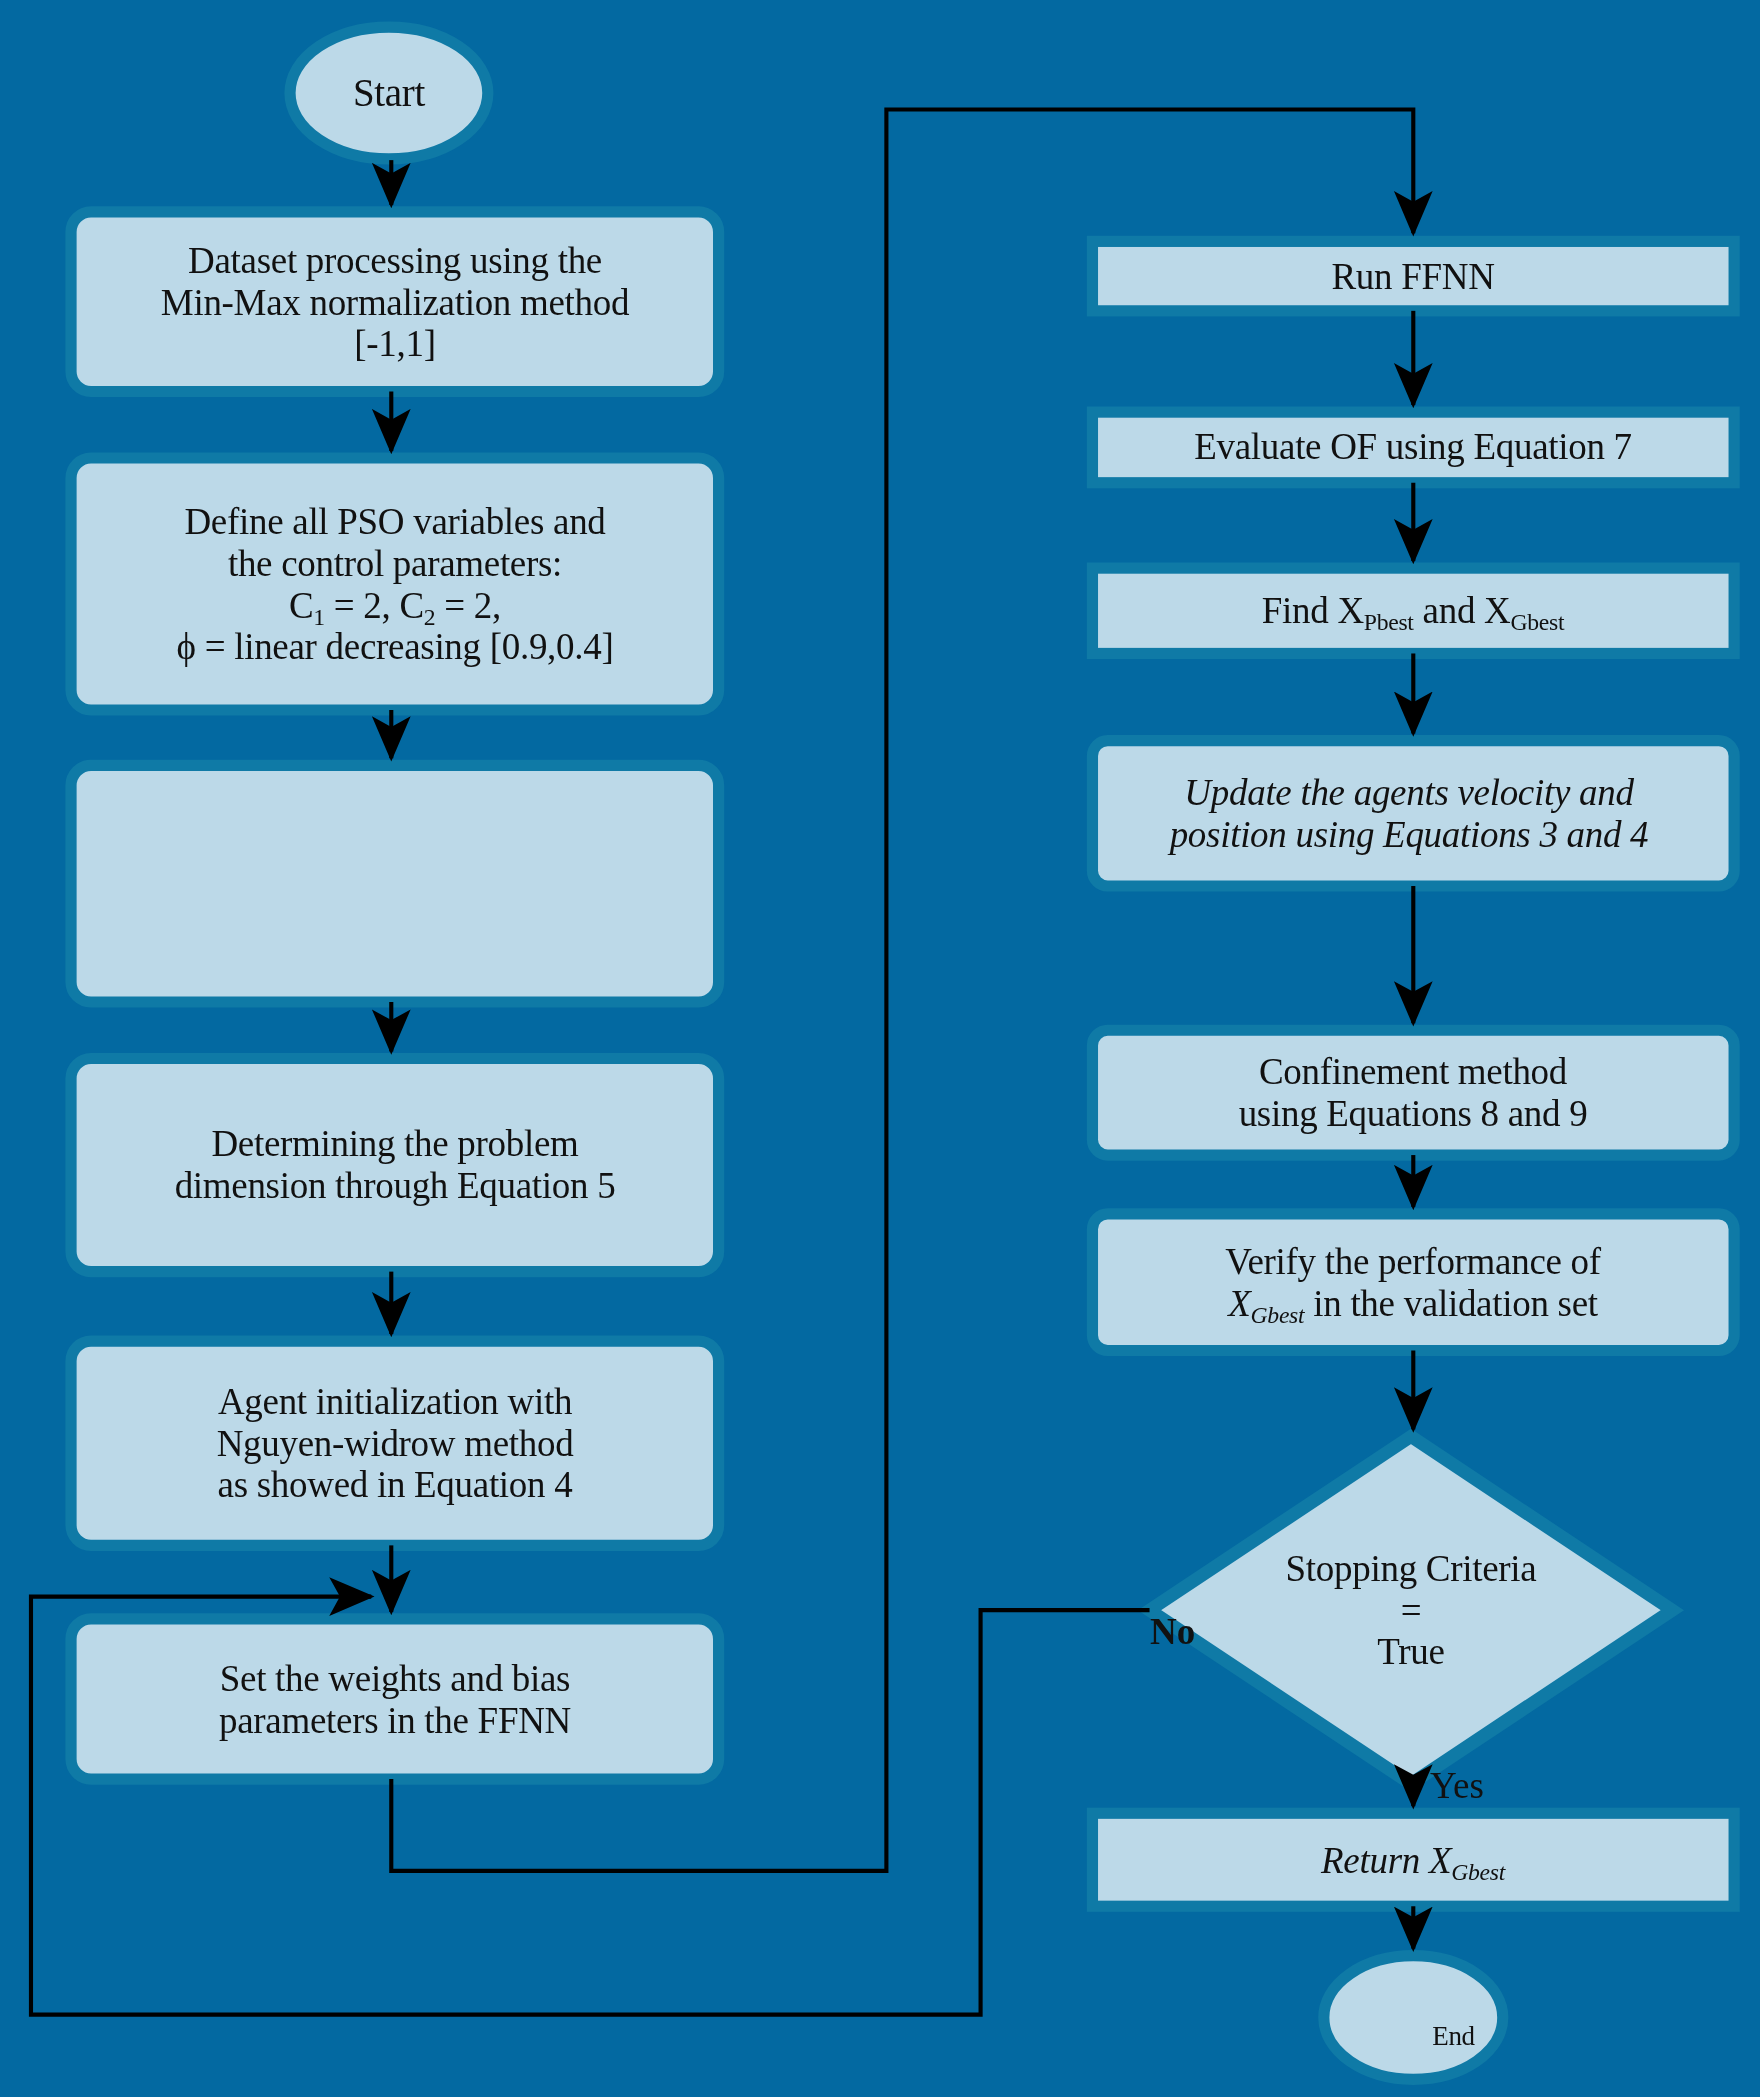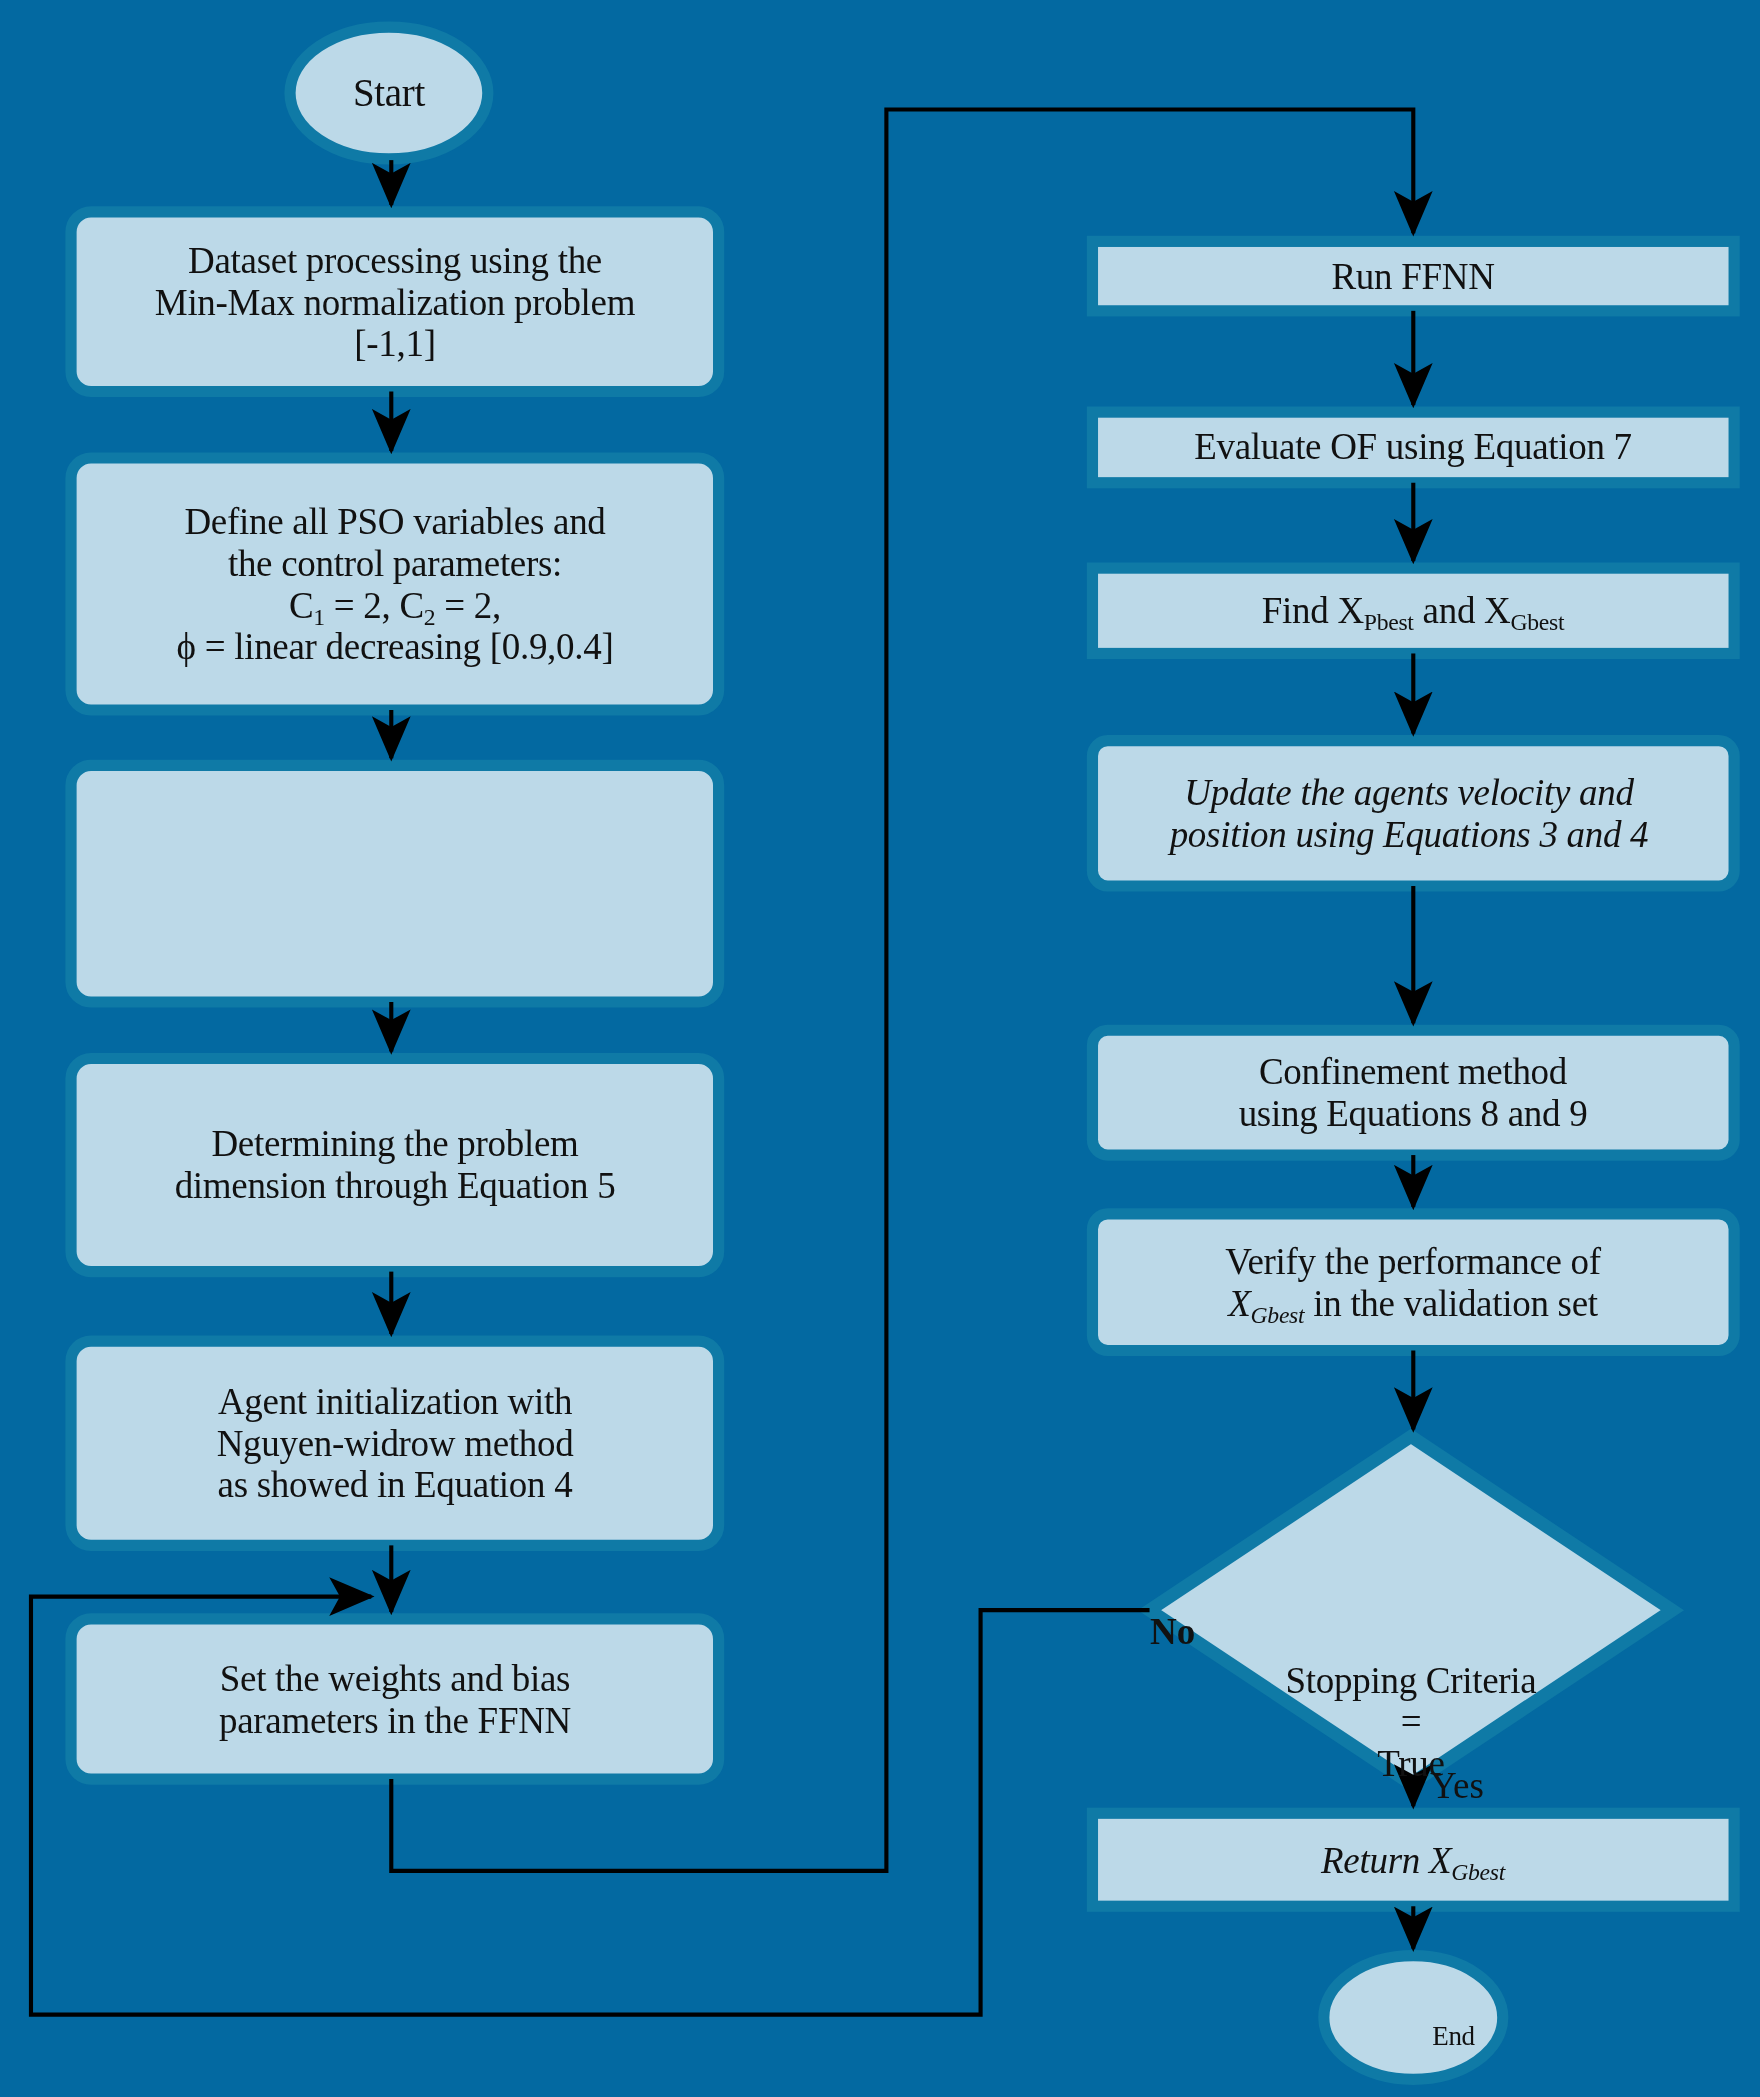--- a/index.html
+++ b/index.html
@@ -125,21 +125,21 @@
       <line x1="2400" y1="3238" x2="2400" y2="3310" marker-end="url(#arrowhead)"></line>
     </g>
   </svg>
 
   <div class="node-label" style="left:290px; top:59px; width:198px; height:68px; font-size:39px;">
     <span class="ln">Start</span>
   </div>
 
   <div class="node-label" style="left:71px; top:217px; width:648px; height:171px;">
     <span class="ln">Dataset processing using the</span>
-    <span class="ln">Min-Max normalization problem</span>
+    <span class="ln">Min-Max normalization method</span>
     <span class="ln">[-1,1]</span>
   </div>
 
   <div class="node-label" style="left:71px; top:463px; width:648px; height:243px;">
     <span class="ln">Define all PSO variables and</span>
     <span class="ln">the control parameters:</span>
     <span class="ln">
       <span>C</span><sub>1</sub><span> = 2, </span><span>C</span><sub>2</sub><span> = 2,</span>
     </span>
     <span class="ln">ϕ = linear decreasing [0.9,0.4]</span>
@@ -186,21 +186,21 @@
     <span class="ln">using Equations 8 and 9</span>
   </div>
 
   <div class="node-label" style="left:1092px; top:1217px; width:642px; height:132px;text-align:center;">
     <span class="ln">Verify the performance of</span>
     <span class="ln">
       <span class="ital">X</span><sub class="ital">Gbest</sub><span> in the validation set</span>
     </span>
   </div>
 
-  <div class="node-label" style="left:1178px; top:1484px; width:466px; height:253px; justify-content:flex-end;margin-top:48px;">
+  <div class="node-label" style="left:1178px; top:1484px; width:466px; height:253px; justify-content:center;">
     <span class="ln">Stopping Criteria</span>
     <span class="ln">=</span>
     <span class="ln">True</span>
   </div>
 
   <div class="node-label" style="left:1092px; top:1815px; width:642px; height:91px;font-style:italic;">
     <span class="ln">
       <span>Return X</span><sub>Gbest</sub>
     </span>
   </div>

